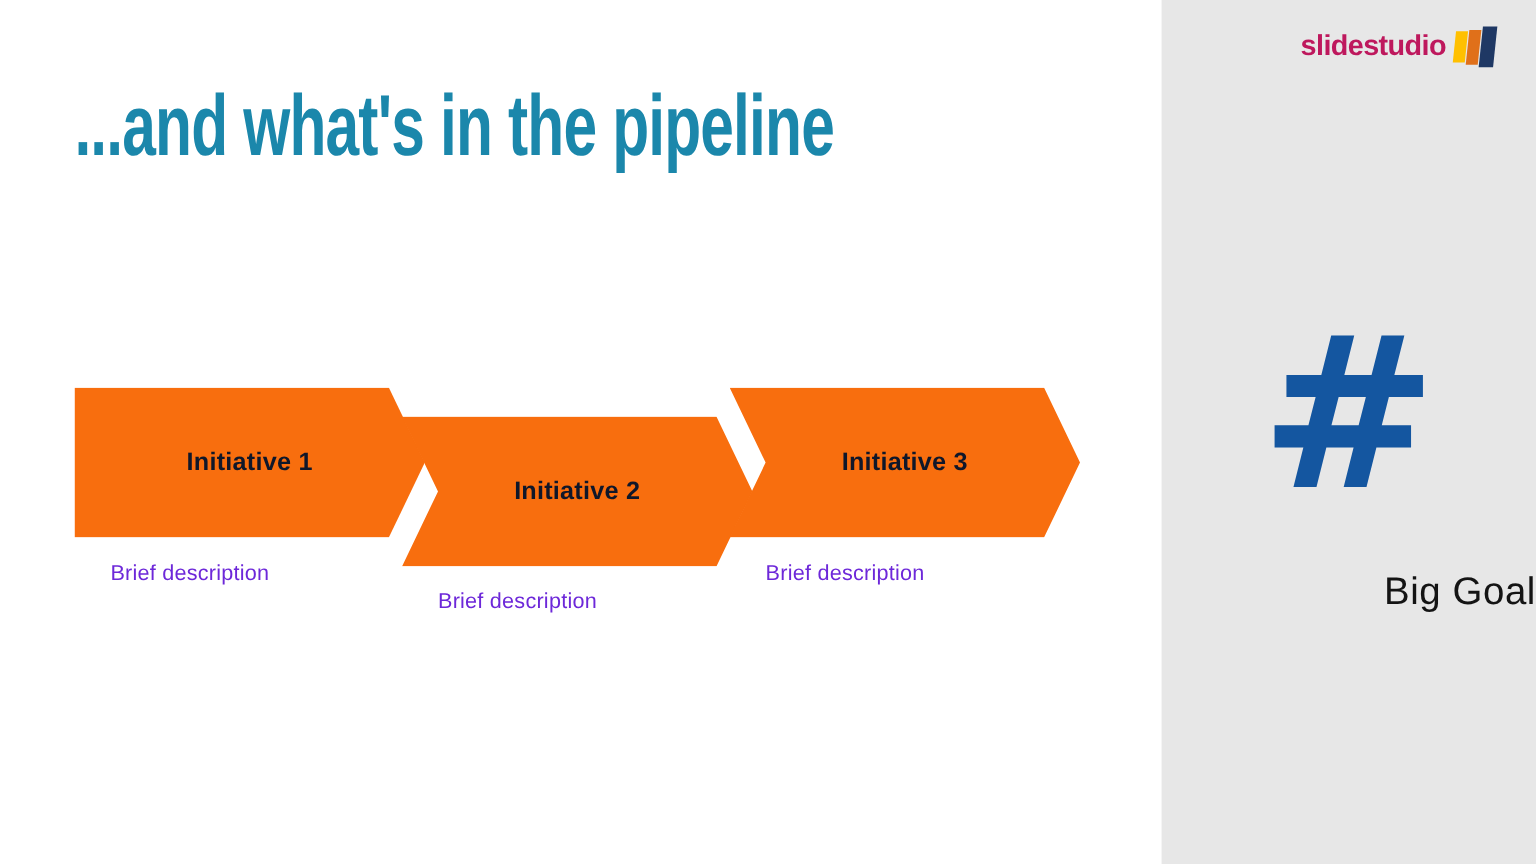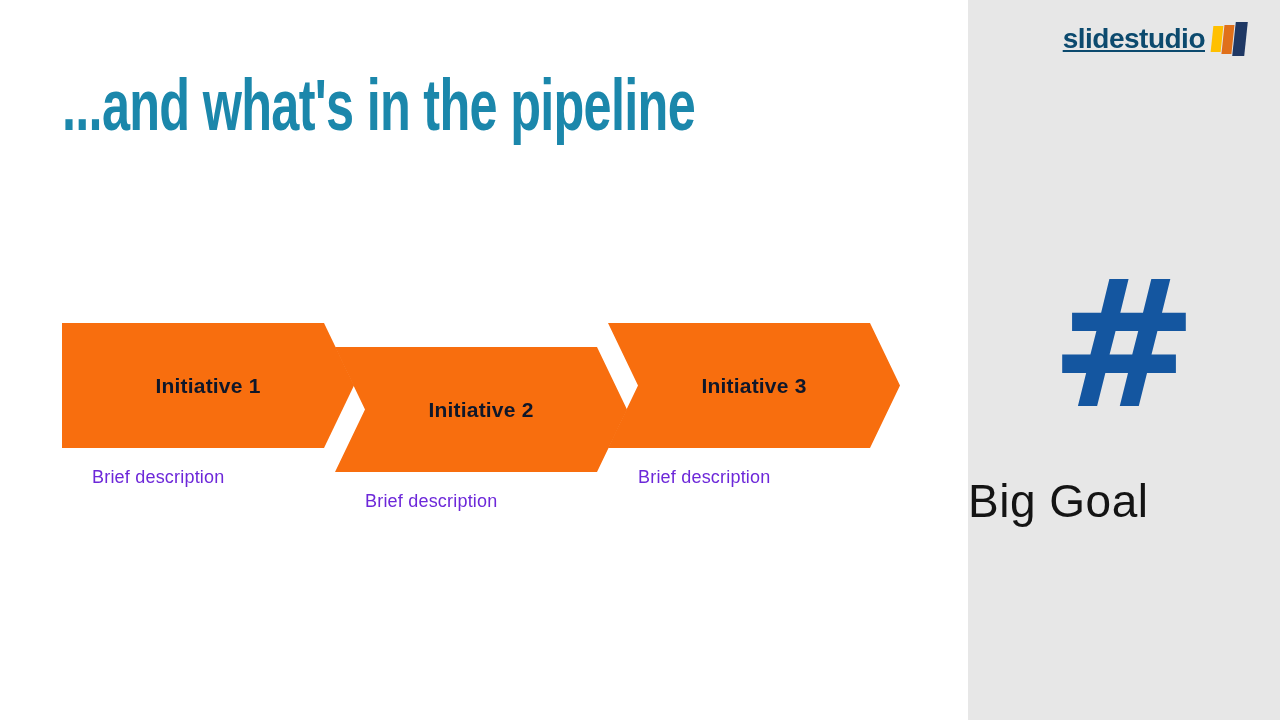--- a/index.html
+++ b/index.html
@@ -63,25 +63,24 @@
     left: 968px; top: 0;
     width: 312px; height: 720px;
     background: #E7E7E7;
   }
   .logo {
     position: absolute;
     top: 22px; right: 34px;
     display: flex; align-items: center; gap: 7px;
   }
   .logo-text {
-    color: #0c4a6e;
+    color: #be185d;
     font-weight: 700;
-    font-size: 28px;
+    font-size: 24px;
     letter-spacing: -0.5px;
-    text-decoration: underline;
   }
   .logo-icon {
     display: flex; align-items: center; gap: 1px;
     transform: skewX(-6deg);
   }
   .logo-bar { display: block; }
   .logo-bar.yellow { width: 10px; height: 26px; background: #FFC000; }
   .logo-bar.orange { width: 10px; height: 29px; background: #E0701A; }
   .logo-bar.navy   { width: 12px; height: 34px; background: #1F3864; }
 
@@ -91,22 +90,22 @@
     text-align: center;
     font-size: 176px;
     font-weight: 700;
     line-height: 1;
     color: #1456A0;
     font-family: "DejaVu Sans", sans-serif;
   }
   .goal-label {
     position: absolute;
     top: 474px; left: 0; width: 100%;
-    text-align: left;
-    font-size: 46px;
+    text-align: right;
+    font-size: 32px;
     font-weight: 400;
     color: #141414;
     letter-spacing: 0.5px;
   }
 </style>
 </head>
 <body>
 
 <div class="slide">
 

